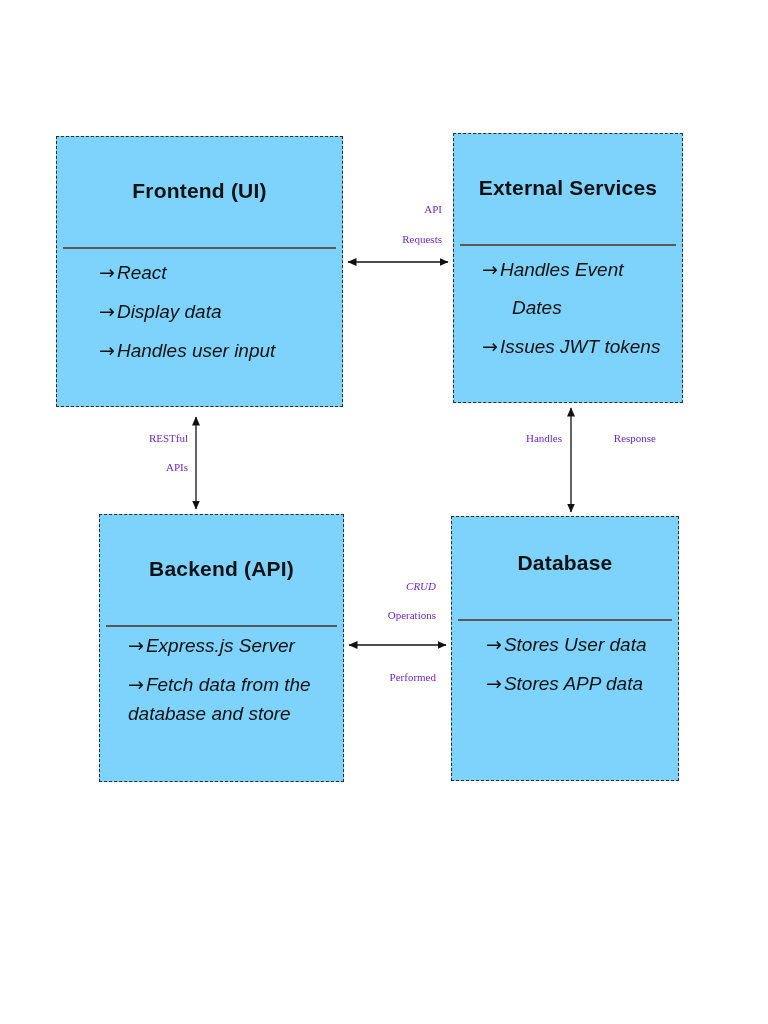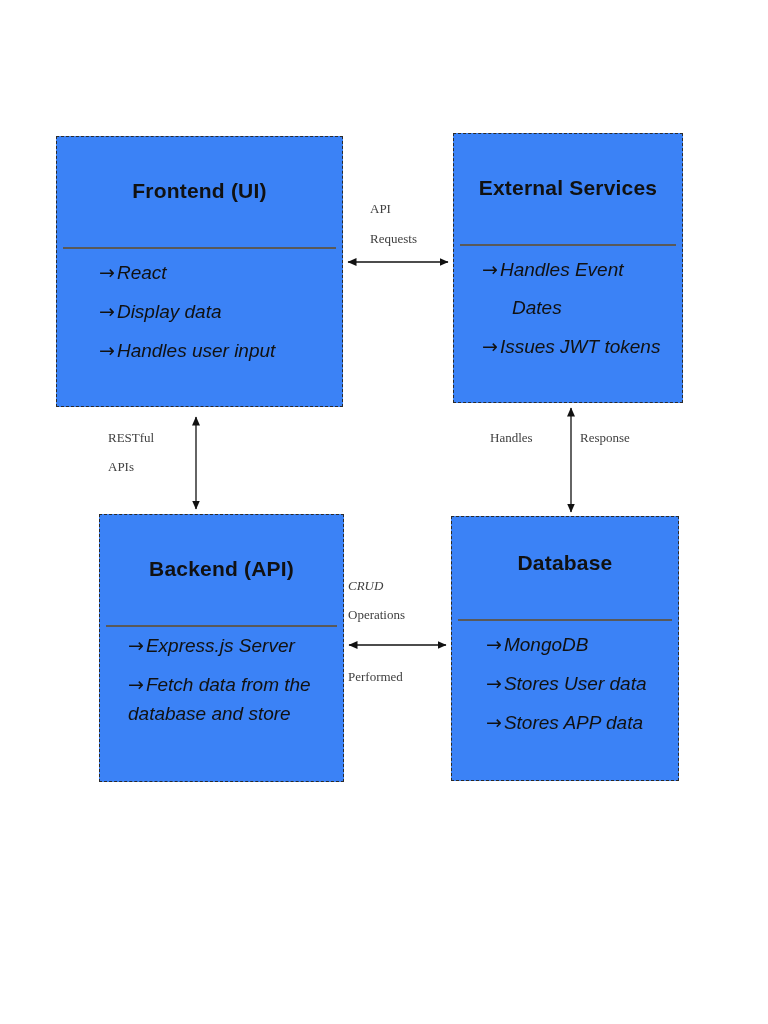--- a/index.html
+++ b/index.html
@@ -15,21 +15,21 @@
   }
   .arrows {
     position: absolute;
     left: 0; top: 0;
     width: 768px; height: 1024px;
     pointer-events: none;
   }
   .box {
     position: absolute;
     border: 1.6px dashed #2b2b2b;
-    background: #3b82f6;
+    background: #7dd3fc;
   }
   .box-frontend { left: 56px;  top: 136px; width: 287px; height: 271px; }
   .box-external { left: 453px; top: 133px; width: 230px; height: 270px; }
   .box-backend  { left: 99px;  top: 514px; width: 245px; height: 268px; }
   .box-database { left: 451px; top: 516px; width: 228px; height: 265px; }
 
   .box-title {
     margin-top: 42px;
     text-align: center;
     font-size: 21px;
@@ -67,24 +67,24 @@
   }
   .glyph {
     font-family: "DejaVu Sans", sans-serif;
     margin-right: 2px;
     font-weight: 500;
   }
 
   .conn-label {
     position: absolute;
     font-family: "Liberation Serif", "DejaVu Serif", serif;
-    font-size: 13px;
+    font-size: 11px;
     line-height: 22px;
-    text-align: left;
-    color: #404040;
+    text-align: right;
+    color: #6d28d9;
     white-space: nowrap;
   }
   .lbl-api-1   { left: 370px; top: 198px; width: 72px; }
   .lbl-api-2   { left: 370px; top: 228px; width: 72px; }
   .lbl-rest-1  { left: 108px; top: 427px; width: 80px; }
   .lbl-rest-2  { left: 108px; top: 456px; width: 80px; }
   .lbl-request { left: 490px; top: 427px; width: 72px; }
   .lbl-response{ left: 580px; top: 427px; width: 76px; }
   .lbl-crud-1  { left: 348px; top: 575px; width: 88px; font-style: italic; }
   .lbl-crud-2  { left: 348px; top: 604px; width: 88px; }
@@ -132,21 +132,20 @@
     <div class="items">
       <div class="item flow"><span class="glyph">→</span><span>Express.js Server</span></div>
       <div class="item flow"><span class="glyph">→</span><span>Fetch data from the database and store</span></div>
     </div>
   </div>
 
   <div class="box box-database">
     <div class="box-title">Database</div>
     <div class="divider"></div>
     <div class="items">
-      <div class="item hang"><span class="glyph">→</span><span>MongoDB</span></div>
       <div class="item hang"><span class="glyph">→</span><span>Stores User data</span></div>
       <div class="item hang"><span class="glyph">→</span><span>Stores APP data</span></div>
     </div>
   </div>
 
   <div class="conn-label lbl-api-1">API</div>
   <div class="conn-label lbl-api-2">Requests</div>
   <div class="conn-label lbl-rest-1">RESTful</div>
   <div class="conn-label lbl-rest-2">APIs</div>
   <div class="conn-label lbl-request">Handles</div>

